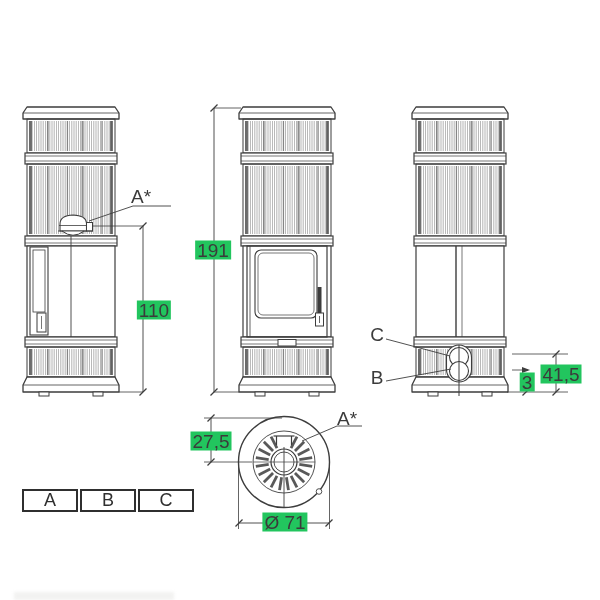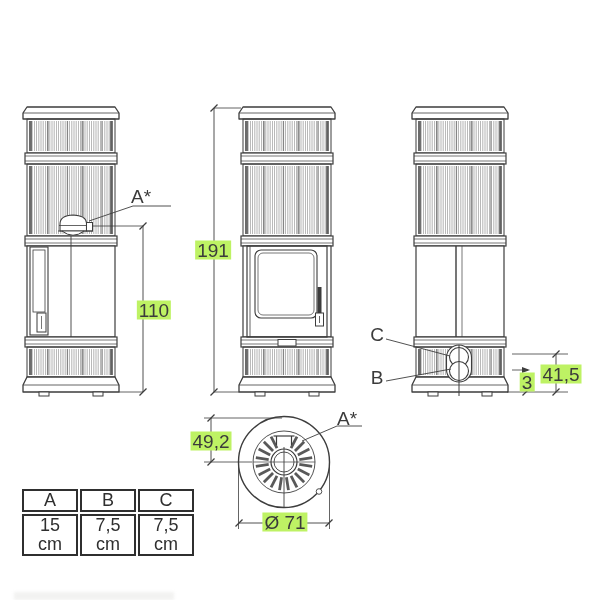--- a/index.html
+++ b/index.html
@@ -1,20 +1,20 @@
 <!DOCTYPE html>
 <html><head>
 <meta charset="utf-8">
 <style>
   html,body{margin:0;padding:0;background:#fff;width:600px;height:600px;overflow:hidden;}
   .canvas{position:relative;width:600px;height:600px;background:#fff;
           font-family:"Liberation Sans",sans-serif;}
   svg{position:absolute;left:0;top:0;}
   .lbl{position:absolute;transform:translate(-50%,-50%);font-size:19px;color:#3b3b3b;
-       background:#bef264;padding:0 2px;white-space:nowrap;line-height:1;}
+       background:#22c55e;padding:0 2px;white-space:nowrap;line-height:1;}
   .lbl.nobg{background:transparent;}
   table.spec{position:absolute;left:20px;top:487px;border-collapse:separate;border-spacing:2px;}
   table.spec td{border:2px solid #2f2f2f;width:48px;height:19px;text-align:center;
        font-size:18px;line-height:19px;color:#2f2f2f;padding:0 2px;}
   .ghost{position:absolute;left:14px;top:592px;width:160px;height:8px;
        background:rgba(185,185,180,0.18);filter:blur(1.5px);}
 </style>
 </head>
 <body>
 
@@ -575,36 +575,31 @@
         <path d="M302,441 L337,426 L362,426" fill="none" stroke="#3d3d3d" stroke-width="0.9" stroke-linejoin="round"></path>
         <line x1="386" y1="339" x2="450" y2="356" stroke="#3d3d3d" stroke-width="0.9" opacity="1"></line>
         <line x1="386" y1="381" x2="451" y2="369" stroke="#3d3d3d" stroke-width="0.9" opacity="1"></line>
       </g>
     </svg>
 
   <div class="lbl" style="left:213px;top:250px">191</div>
   <div class="lbl" style="left:154px;top:310px">110</div>
   <div class="lbl" style="left:561px;top:374px">41,5</div>
   <div class="lbl" style="left:527px;top:382px">3</div>
-  <div class="lbl" style="left:211px;top:441px">49,2</div>
+  <div class="lbl" style="left:211px;top:441px">27,5</div>
   <div class="lbl" style="left:285px;top:522px">Ø 71</div>
   <div class="lbl nobg" style="left:141px;top:196px">A*</div>
   <div class="lbl nobg" style="left:347px;top:418px">A*</div>
   <div class="lbl nobg" style="left:377px;top:334px">C</div>
   <div class="lbl nobg" style="left:377px;top:377px">B</div>
 
   <table class="spec">
     <tbody>
         <tr>
       <td>A</td>
       <td>B</td>
       <td>C</td>
     </tr>
-    <tr>
-      <td>15 cm</td>
-      <td>7,5 cm</td>
-      <td>7,5 cm</td>
-    </tr>
   </tbody>
     </table>
 
   <div class="ghost"></div>
 </div>
 
 </body></html>

